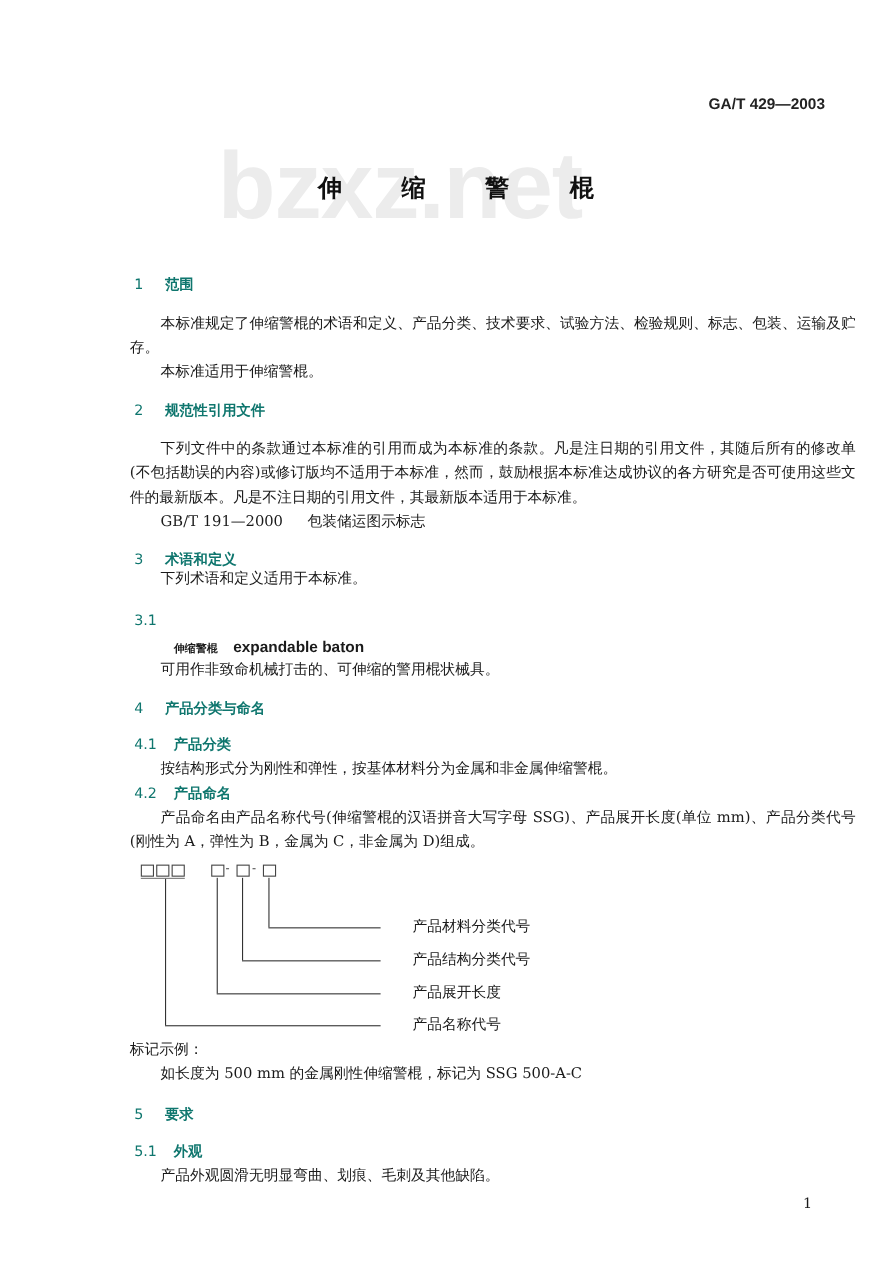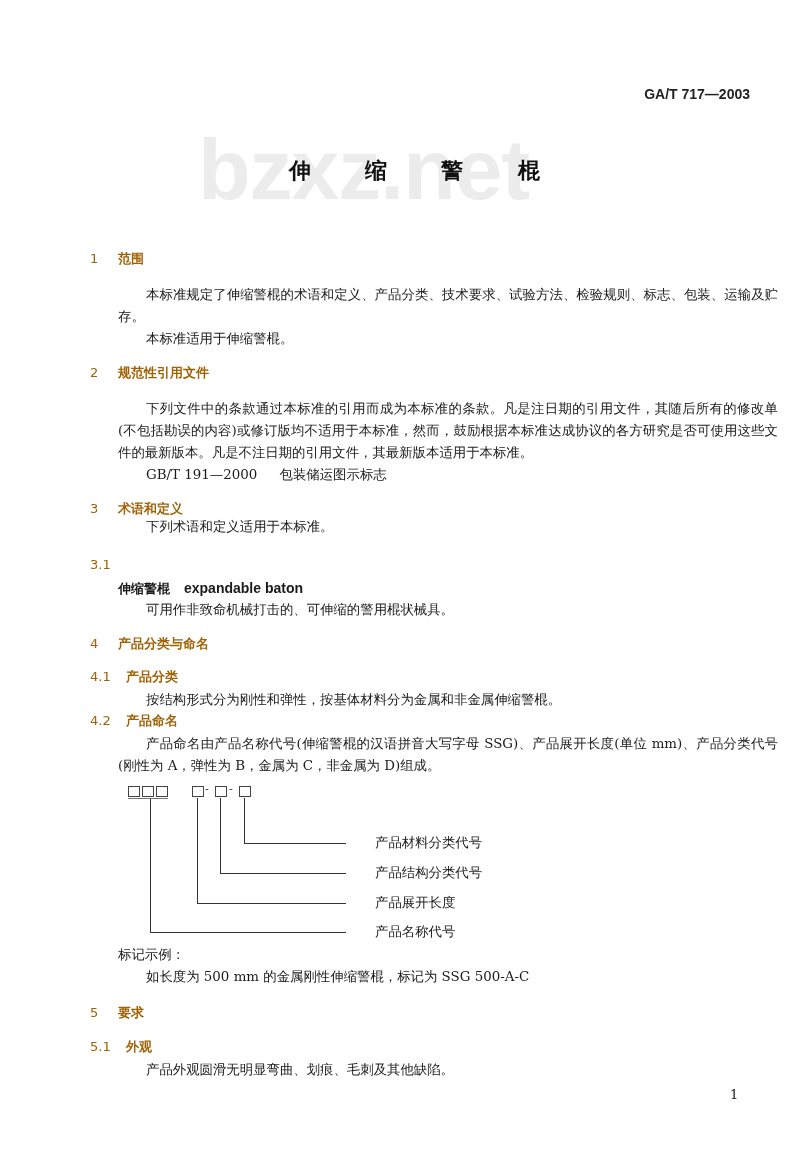--- a/index.html
+++ b/index.html
@@ -2,39 +2,39 @@
 <html><head>
 <meta charset="utf-8">
 <style>
   html, body { margin: 0; padding: 0; background: #ffffff; }
   body { width: 800px; height: 1150px; position: relative; overflow: hidden;
          font-family: "DejaVu Serif", "Liberation Serif", serif; color: #1a1a1a; }
   .abs { position: absolute; white-space: nowrap; }
   .std-code { top: 86px; right: 50px; font-family: "Liberation Sans", sans-serif; font-weight: bold; font-size: 14px; color: #222; }
   .watermark { left: 198px; top: 126px; font-family: Liberation Sans, sans-serif; font-weight: bold; font-size: 86px; color: #ececec; letter-spacing: -1px; line-height: 1; }
   .title-char { top: 156px; font-family: "DejaVu Sans", sans-serif; font-weight: bold; font-size: 22px; color: #111; }
-  .h1 { font-family: "DejaVu Sans", sans-serif; font-weight: bold; font-size: 13px; color: #a16207; }
+  .h1 { font-family: "DejaVu Sans", sans-serif; font-weight: bold; font-size: 13px; color: #0f766e; margin-left: 32px; }
   .h1 .num { display: inline-block; width: 28px; font-weight: normal; }
   .h2 .num { width: 36px; }
   .p { font-size: 13.4px; line-height: 22px; color: #1a1a1a; margin-left: 28px; }
   .para { position: absolute; left: 90px; width: 660px; font-size: 13.4px; line-height: 22px; text-indent: 28px; text-align: justify; white-space: normal; }
   .indent { left: 118px; }
-  .term { font-family: "DejaVu Sans", sans-serif; font-weight: bold; font-size: 13px; }
+  .term { font-family: "DejaVu Sans", sans-serif; font-weight: bold; font-size: 10px; margin-left: 40px; }
   .term-en { font-family: Liberation Sans, sans-serif; font-weight: bold; font-size: 14px; margin-left: 14px; }
   .box { position: absolute; width: 10px; height: 9px; border: 1px solid #444; background: #fff; }
   .hline { position: absolute; height: 1px; background: #333; }
   .vline { position: absolute; width: 1px; background: #333; }
   .dash { position: absolute; font-size: 11px; color: #333; }
   .diag-label { font-size: 13.4px; }
   .page-num { font-size: 13px; }
 </style>
 </head>
 <body>
 
-<div class="abs std-code">GA/T 717—2003</div>
+<div class="abs std-code">GA/T 429—2003</div>
 
 <div class="abs watermark">bzxz.net</div>
 
 <div>
   <span class="abs title-char" style="left:289px">伸</span>
   <span class="abs title-char" style="left:365px">缩</span>
   <span class="abs title-char" style="left:441px">警</span>
   <span class="abs title-char" style="left:518px">棍</span>
 </div>
 

